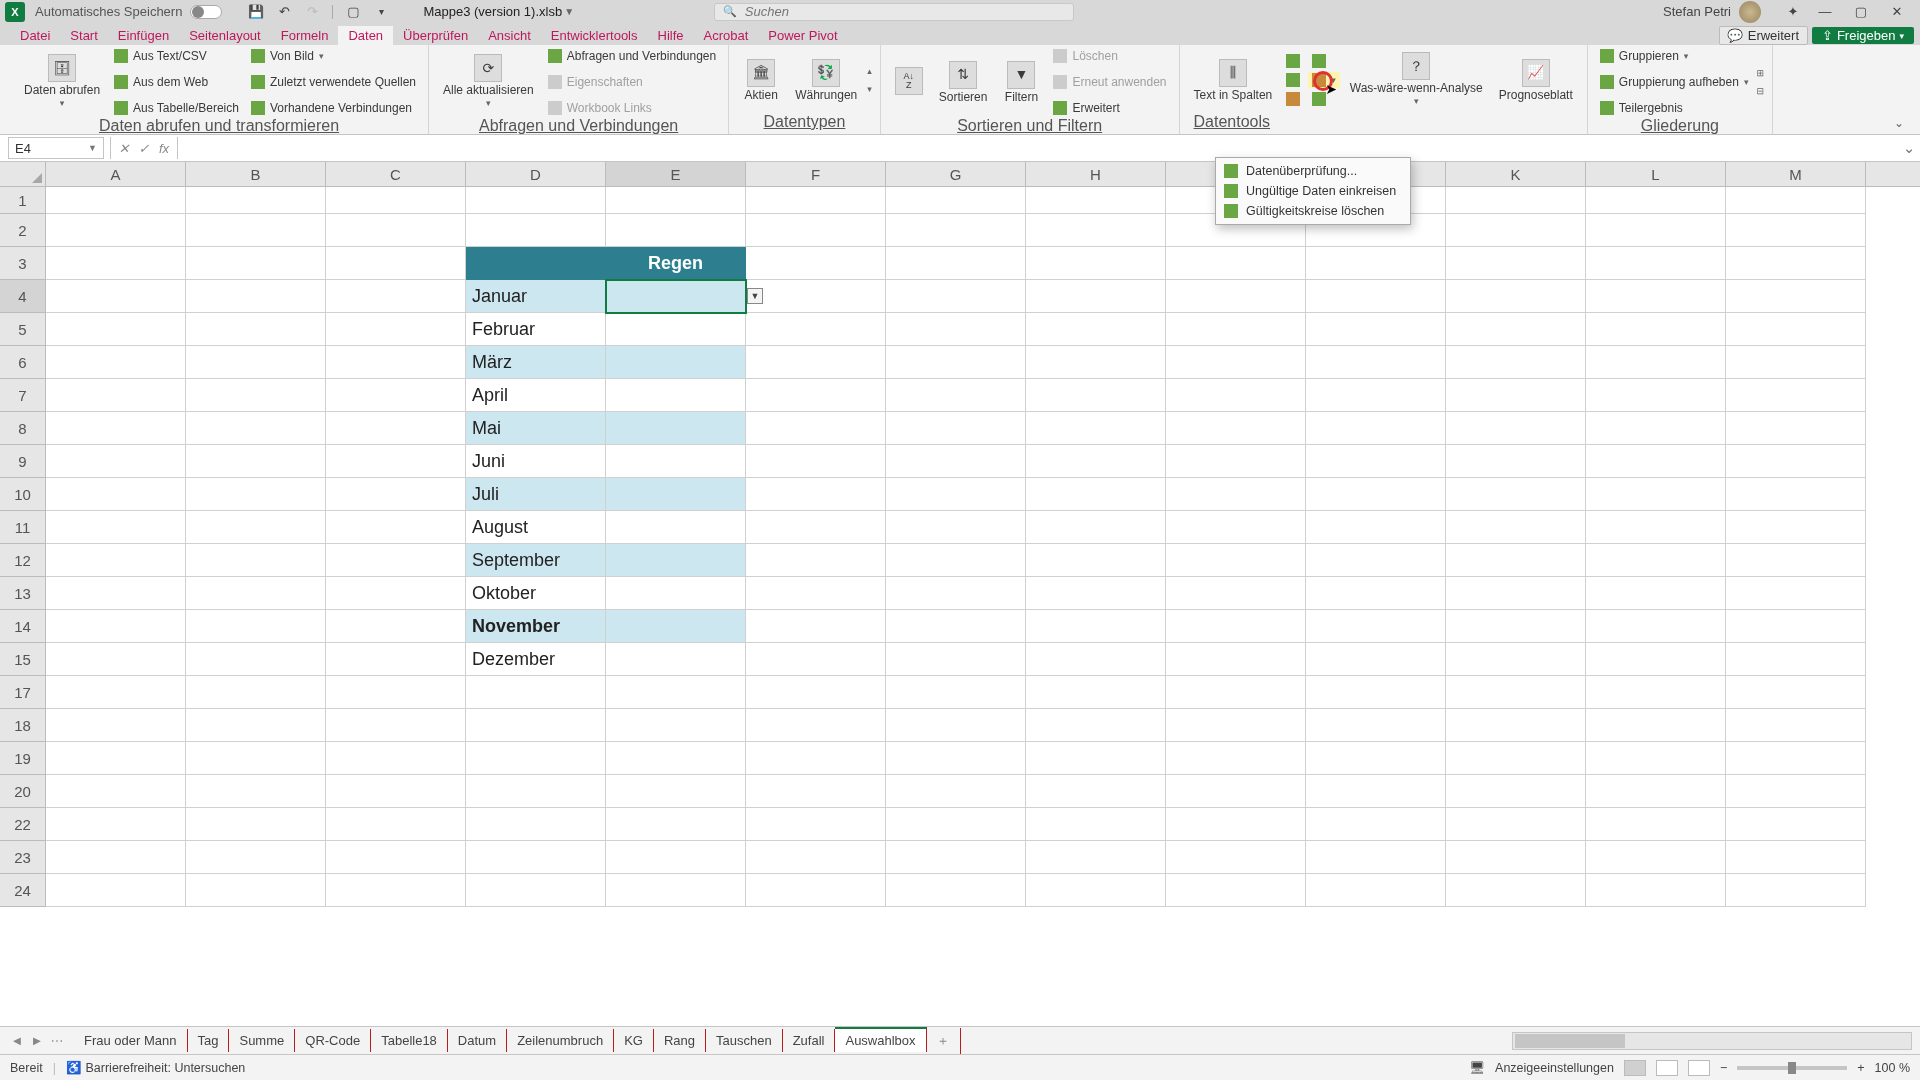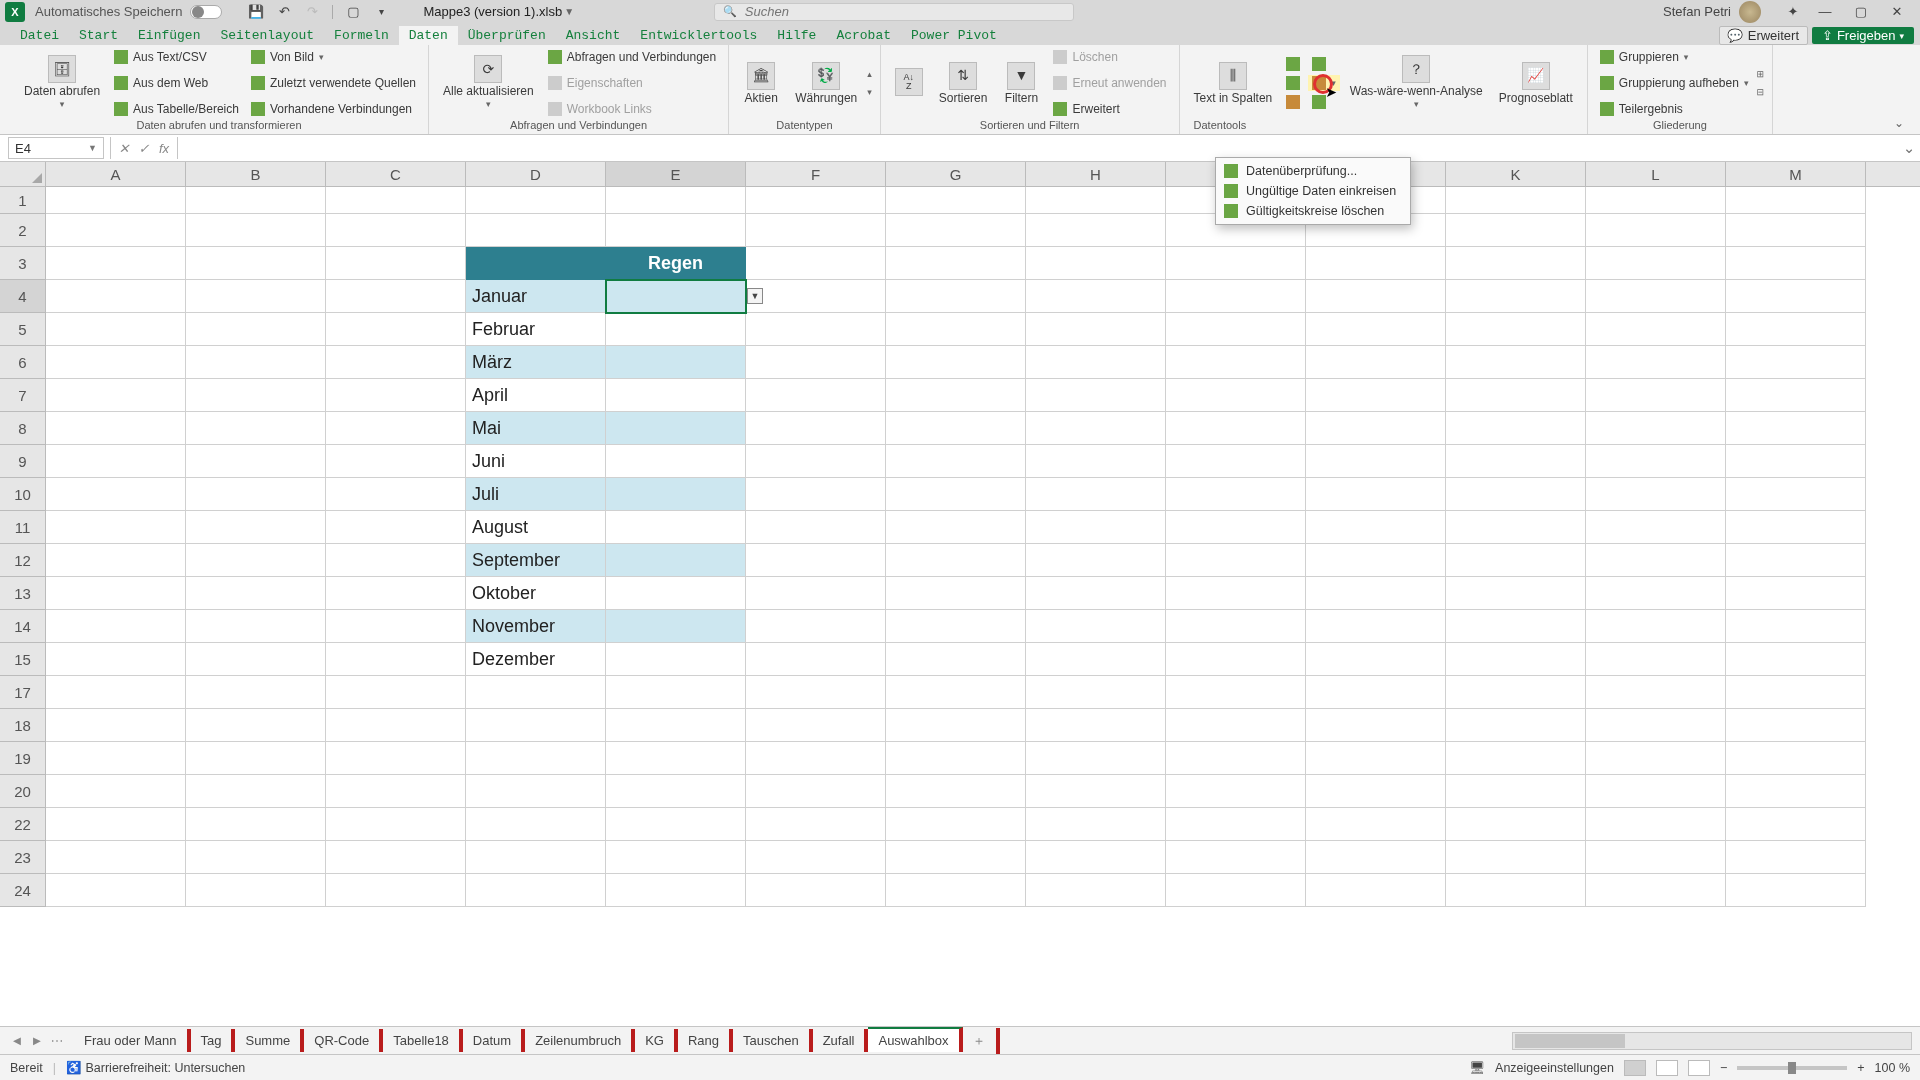--- a/index.html
+++ b/index.html
@@ -18,31 +18,31 @@
 .searchbox { margin-left: 140px; width: 360px; height: 18px; background: #e8e8e8; border: 1px solid #c8c8c8; border-radius: 3px; display: flex; align-items: center; padding: 0 8px; }
 .searchbox .sicn { color: #666; font-size: 11px; margin-right: 8px; }
 .searchbox input { border: none; background: transparent; outline: none; width: 100%; font-size: 13px; color: #888; font-style: italic; }
 .tb-right { margin-left: auto; display: flex; align-items: center; }
 .username { color: #444; margin-right: 8px; font-size: 13px; }
 .avatar { width: 22px; height: 22px; border-radius: 50%; background: radial-gradient(#c8b890, #9a8560); margin-right: 18px; }
 .winbtn { width: 36px; height: 23px; display: flex; align-items: center; justify-content: center; color: #444; }
 
 
 .tabrow { height: 22px; background: #d8d8d8; display: flex; align-items: flex-end; padding-left: 10px; border-bottom: 0px solid #bbb; }
-.tab { padding: 2px 10px; font-size: 13px; color: #15803d; cursor: pointer; font-family: Liberation Mono, monospace; }
+.tab { padding: 2px 10px; font-size: 13px; color: #be185d; cursor: pointer; }
 .tab.active { background: #f3f3f3; }
 .tabrow-right { margin-left: auto; display: flex; align-items: center; padding-right: 6px; gap: 4px; }
 .kommentare-btn { display: flex; align-items: center; gap: 4px; padding: 1px 8px; font-size: 13px; color: #333; border: 1px solid #bbb; background: #e8e8e8; border-radius: 2px; }
 .share-btn { display: flex; align-items: center; gap: 4px; padding: 1px 10px; font-size: 13px; color: #fff; background: #107c41; border-radius: 2px; }
 
 
 .ribbon { height: 90px; background: #f3f3f3; border-bottom: 1px solid #c5c5c5; display: flex; padding: 0 10px; }
 .rgroup { border-right: 1px solid #d5d5d5; padding: 3px 8px 0 8px; display: flex; flex-direction: column; height: 100%; }
 .rgroup-body { display: flex; align-items: center; gap: 4px; flex: 1; }
-.rgroup-label { font-size: 11px; color: #555; text-align: center; padding: 1px 0 3px 0; }
+.rgroup-label { font-size: 16px; color: #555; text-align: center; padding: 1px 0 3px 0; text-decoration: underline; }
 .rbtn-big { display: flex; flex-direction: column; align-items: center; justify-content: center; padding: 3px 6px; font-size: 12px; color: #3a3a3a; min-width: 48px; text-align: center; line-height: 13px; }
 .rbtn-big .ico { width: 28px; height: 28px; margin-bottom: 2px; background: #ddd; border: 1px solid #bbb; display: flex; align-items: center; justify-content: center; font-size: 14px; }
 .rbtn-sm { display: flex; align-items: center; gap: 5px; font-size: 12px; color: #3a3a3a; padding: 1px 4px; white-space: nowrap; }
 .rbtn-sm .ico { width: 14px; height: 14px; background: #6ba644; display: inline-block; }
 .rbtn-sm.dim { color: #a0a0a0; }
 .rbtn-sm.dim .ico { background: #ccc; }
 .rcol { display: flex; flex-direction: column; gap: 10px; }
 .chev { font-size: 9px; color: #666; }
 .ribbon-collapse { margin-left: auto; display: flex; align-items: flex-end; padding: 0 6px 4px 0; color: #666; font-size: 12px; }
 
@@ -78,21 +78,21 @@
 .row.first .rowhdr { line-height: 27px; }
 .cell { width: 140px; border-right: 1px solid #d0d0d0; border-bottom: 1px solid #d0d0d0; padding: 0 6px; font-size: 18px; color: #222; display: flex; align-items: center; position: relative; background: #fff; }
 .tblhdr-cell { background: #2d7f8f; color: #fff; justify-content: center; font-weight: bold; border-color: #2d7f8f; }
 .selected-cell { outline: 2px solid #107c41; outline-offset: -1px; z-index: 2; }
 .dd-handle { position: absolute; right: -18px; top: 8px; width: 16px; height: 16px; border: 1px solid #888; background: #f4f4f4; display: flex; align-items: center; justify-content: center; font-size: 9px; color: #444; }
 
 
 .sheettabs { position: absolute; bottom: 26px; left: 0; right: 0; height: 28px; background: #f3f3f3; border-top: 1px solid #c5c5c5; display: flex; align-items: center; font-size: 13px; }
 .sheet-nav { display: flex; gap: 2px; padding: 0 8px; color: #888; }
 .sheet-nav span { width: 18px; text-align: center; }
-.sheettab { padding: 4px 10px; border-right: 4px solid #b91c1c; color: #444; background: #f3f3f3; cursor: pointer; }
+.sheettab { padding: 4px 10px; border-right: 1px solid #b91c1c; color: #444; background: #f3f3f3; cursor: pointer; }
 .sheettab.active { background: #fff; border-top: 2px solid #107c41; margin-top: -2px; }
 .sheettab.new { color: #888; }
 .hscroll { margin-left: auto; width: 400px; height: 18px; background: #e6e6e6; border: 1px solid #c5c5c5; margin-right: 8px; position: relative; }
 .hscroll-thumb { position: absolute; left: 2px; top: 1px; width: 110px; height: 14px; background: #c5c5c5; }
 
 
 .statusbar { position: absolute; bottom: 0; left: 0; right: 0; height: 26px; background: #f3f3f3; border-top: 1px solid #c5c5c5; display: flex; align-items: center; font-size: 12.5px; color: #444; padding: 0 10px; }
 .statusbar .sep { margin: 0 10px; color: #bbb; }
 .statusbar .right { margin-left: auto; display: flex; align-items: center; gap: 10px; }
 .zoom-slider { width: 110px; height: 4px; background: #c5c5c5; position: relative; }
@@ -605,21 +605,21 @@
         <div class="cell"></div>
         <div class="cell"></div>
         <div class="cell"></div>
         <div class="cell"></div>
       </div>
       <div class="row">
         <div class="rowhdr">14</div>
         <div class="cell"></div>
         <div class="cell"></div>
         <div class="cell"></div>
-        <div class="cell" style="background: rgb(205, 231, 240);">November</div>
+        <div class="cell" style="background: rgb(205, 231, 240); font-weight: bold;">November</div>
         <div class="cell" style="background: rgb(205, 231, 240);"></div>
         <div class="cell"></div>
         <div class="cell"></div>
         <div class="cell"></div>
         <div class="cell"></div>
         <div class="cell"></div>
         <div class="cell"></div>
         <div class="cell"></div>
         <div class="cell"></div>
       </div>

